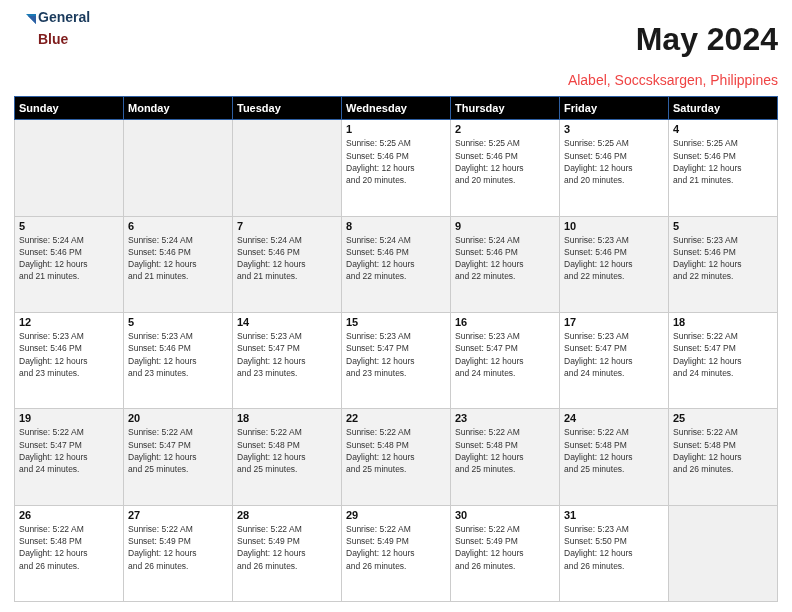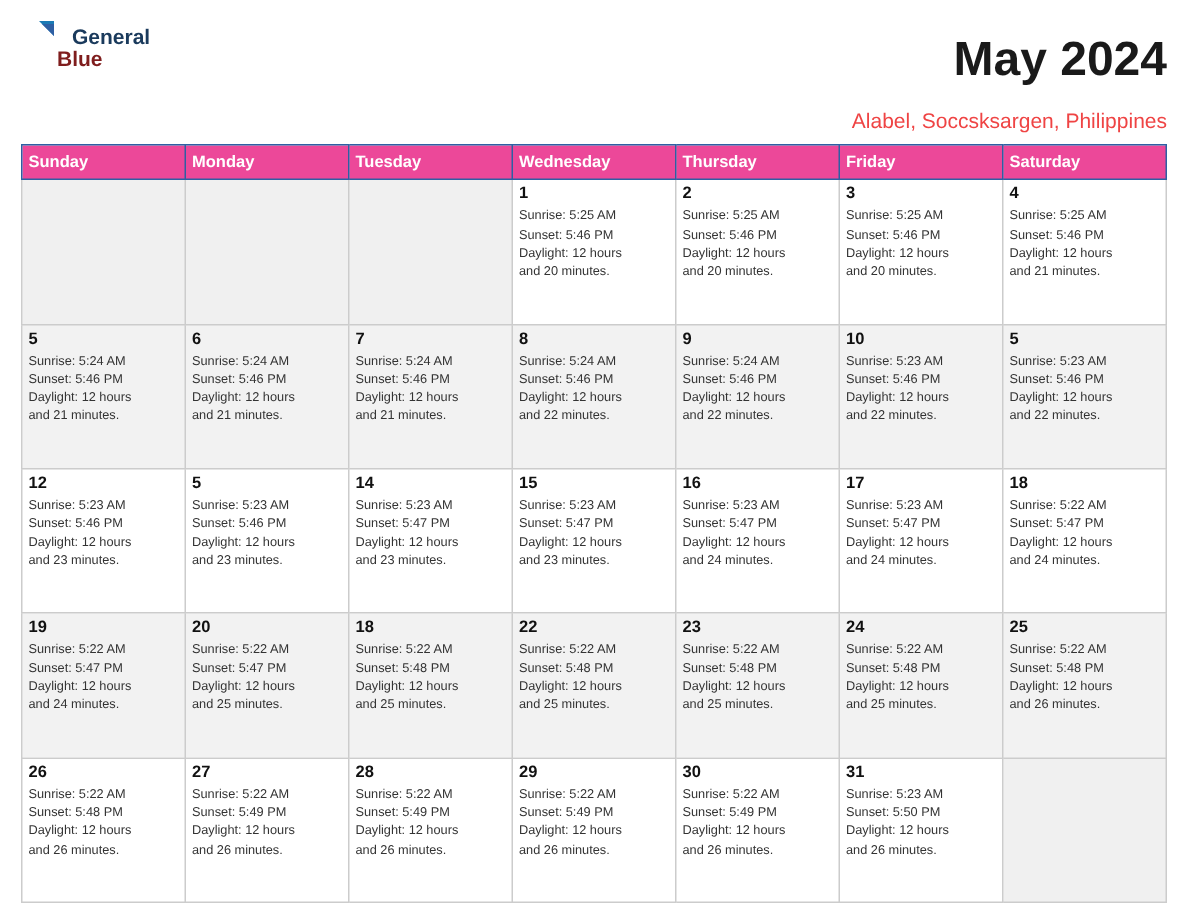--- a/index.html
+++ b/index.html
@@ -44,21 +44,21 @@
       margin-top: 15px;
     }
     .calendar {
       flex: 1;
       border: 1px solid #ccc;
       border-collapse: collapse;
       width: 100%;
       table-layout: fixed;
     }
     .calendar th {
-      background: #ec4899;
+      background: #000000;
       color: #fff;
       font-size: 11px;
       font-weight: bold;
       padding: 5px 4px;
       text-align: left;
       border: 1px solid #2e5fa3;
     }
     .calendar td {
       vertical-align: top;
       border: 1px solid #ccc;
@@ -93,21 +93,21 @@
     .calendar tbody tr:nth-child(odd) td { background: #ffffff; }
     .calendar tbody tr:nth-child(even) td { background: #f2f2f2; }
   </style>
 </head>
 <body>
 
 <div class="page">
   <div class="header">
     <div class="logo">
   <div style="display:flex;flex-direction:column;align-items:flex-start;line-height:1.1;">
-    <div style="display:flex;align-items:flex-end;gap:12px;">
+    <div style="display:flex;align-items:flex-start;gap:2px;">
       <svg width="22" height="22" viewBox="0 0 22 22">
         <polygon points="12,4 22,4 22,14" fill="#1a7ab5"></polygon>
         <polygon points="14,6 22,6 22,14" fill="#2e5fa3"></polygon>
       </svg>
       <span style="font-size:14px;font-weight:bold;color:#1a3a5c;">General</span>
     </div>
     <span style="font-size:14px;font-weight:bold;color:#7f1d1d;margin-left:24px;">Blue</span>
   </div>
 </div>
     <div class="title-area">

